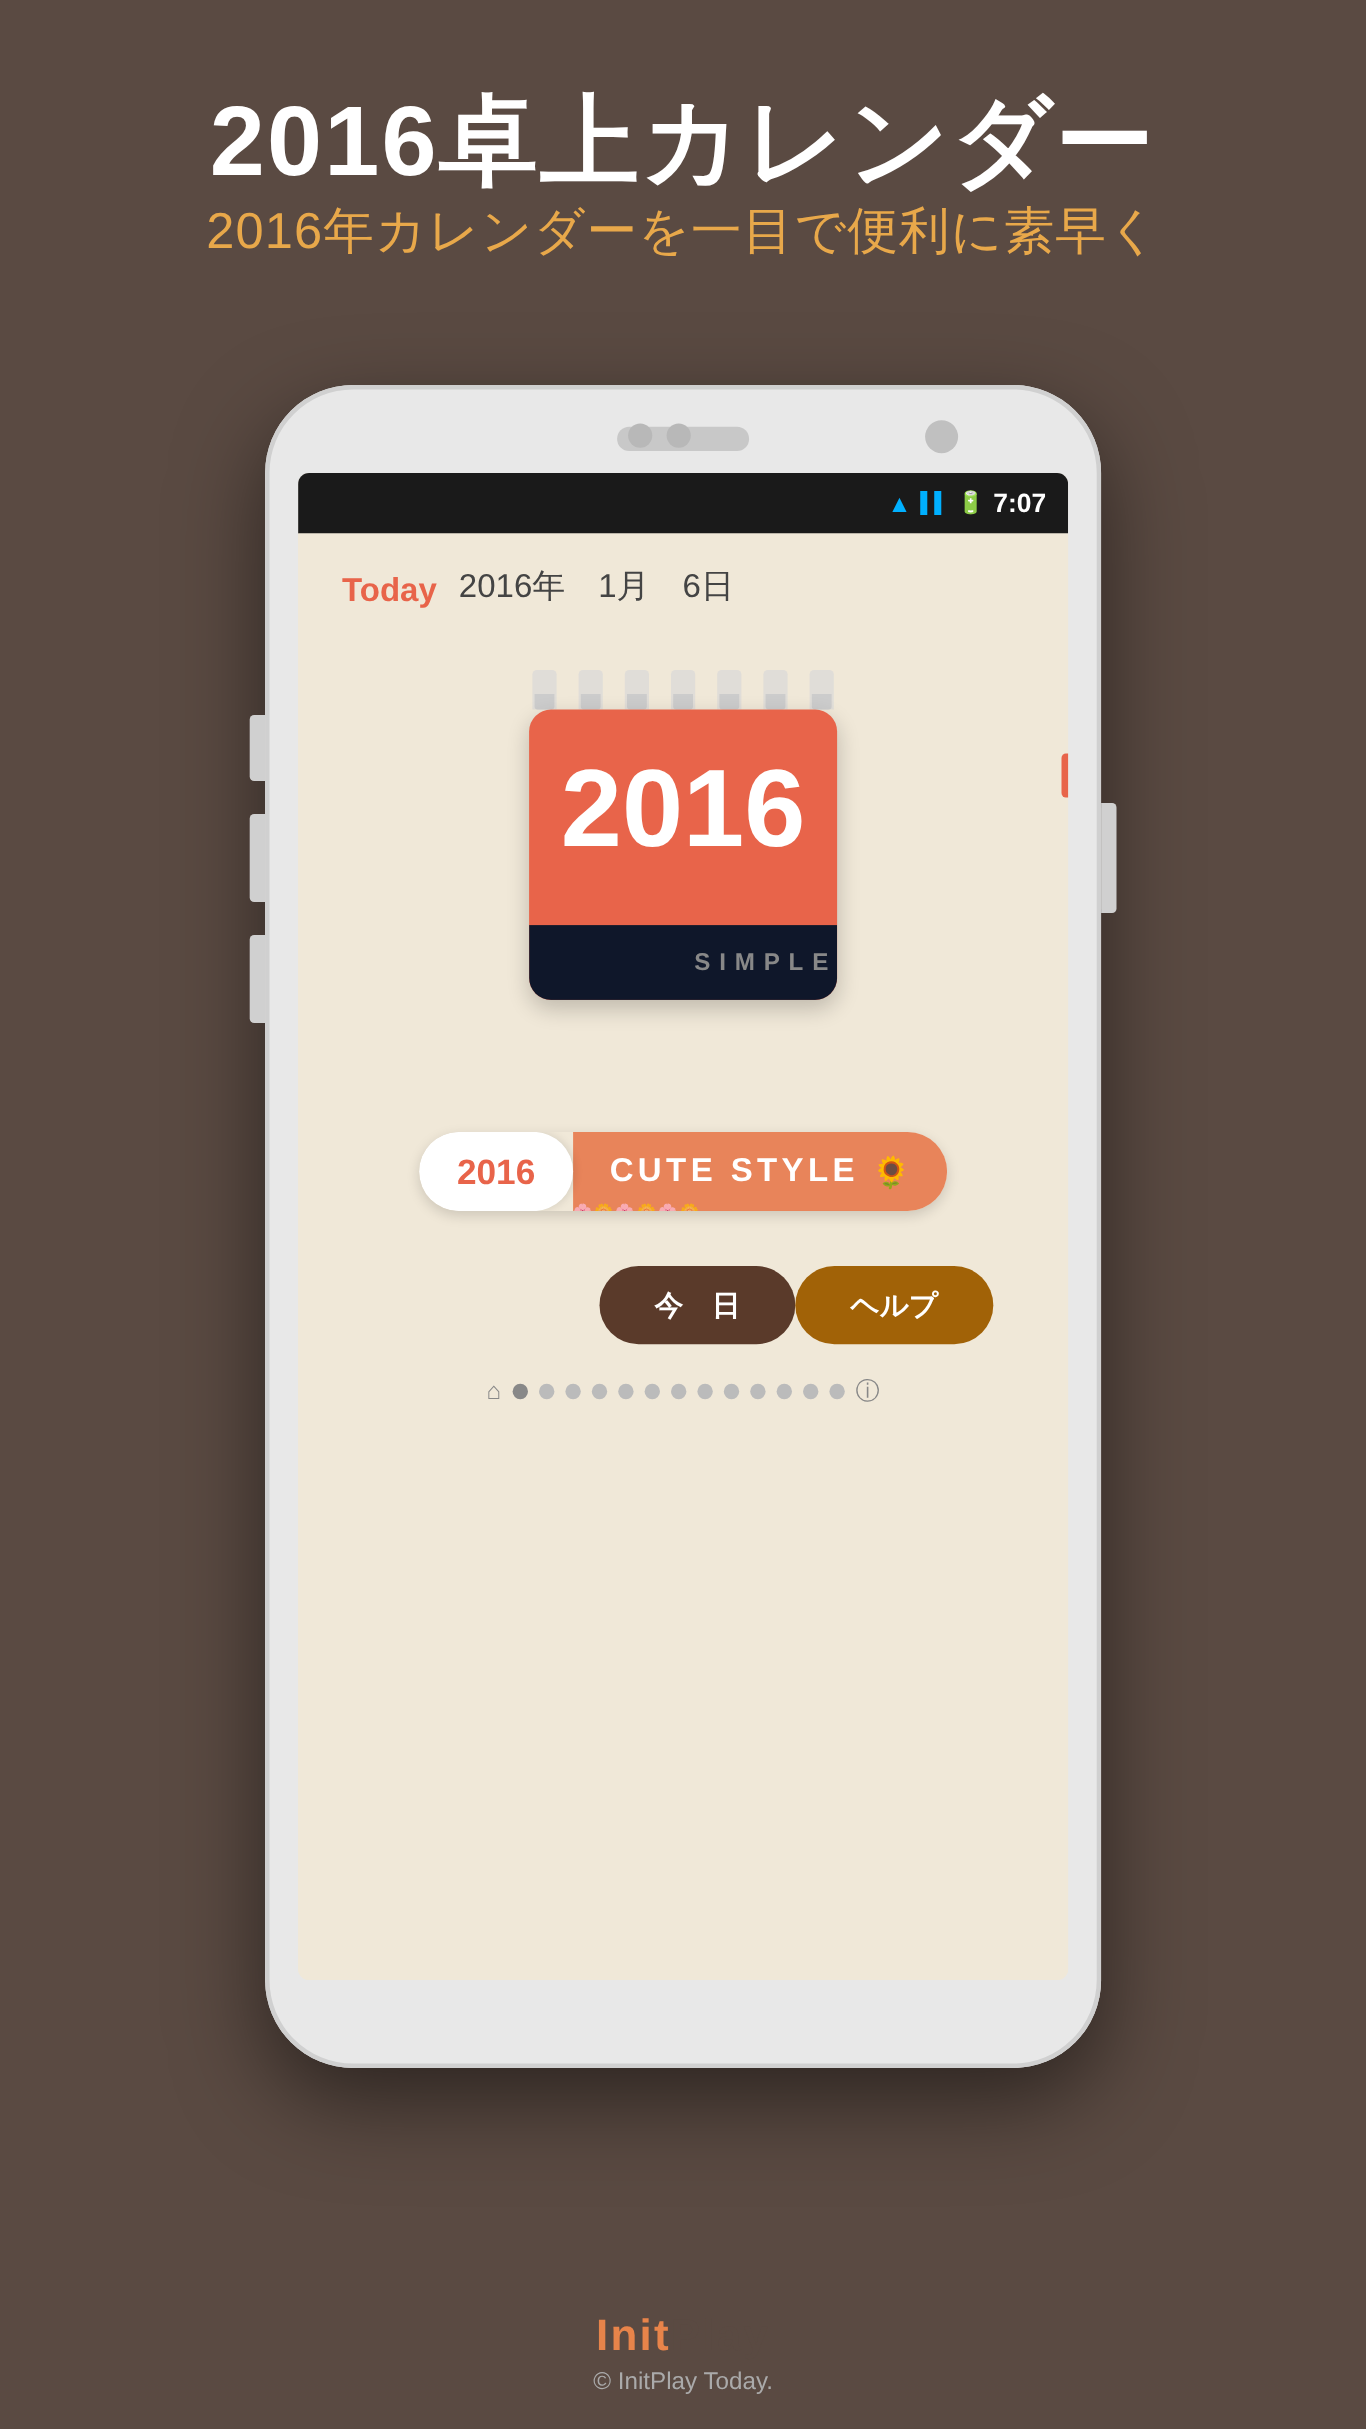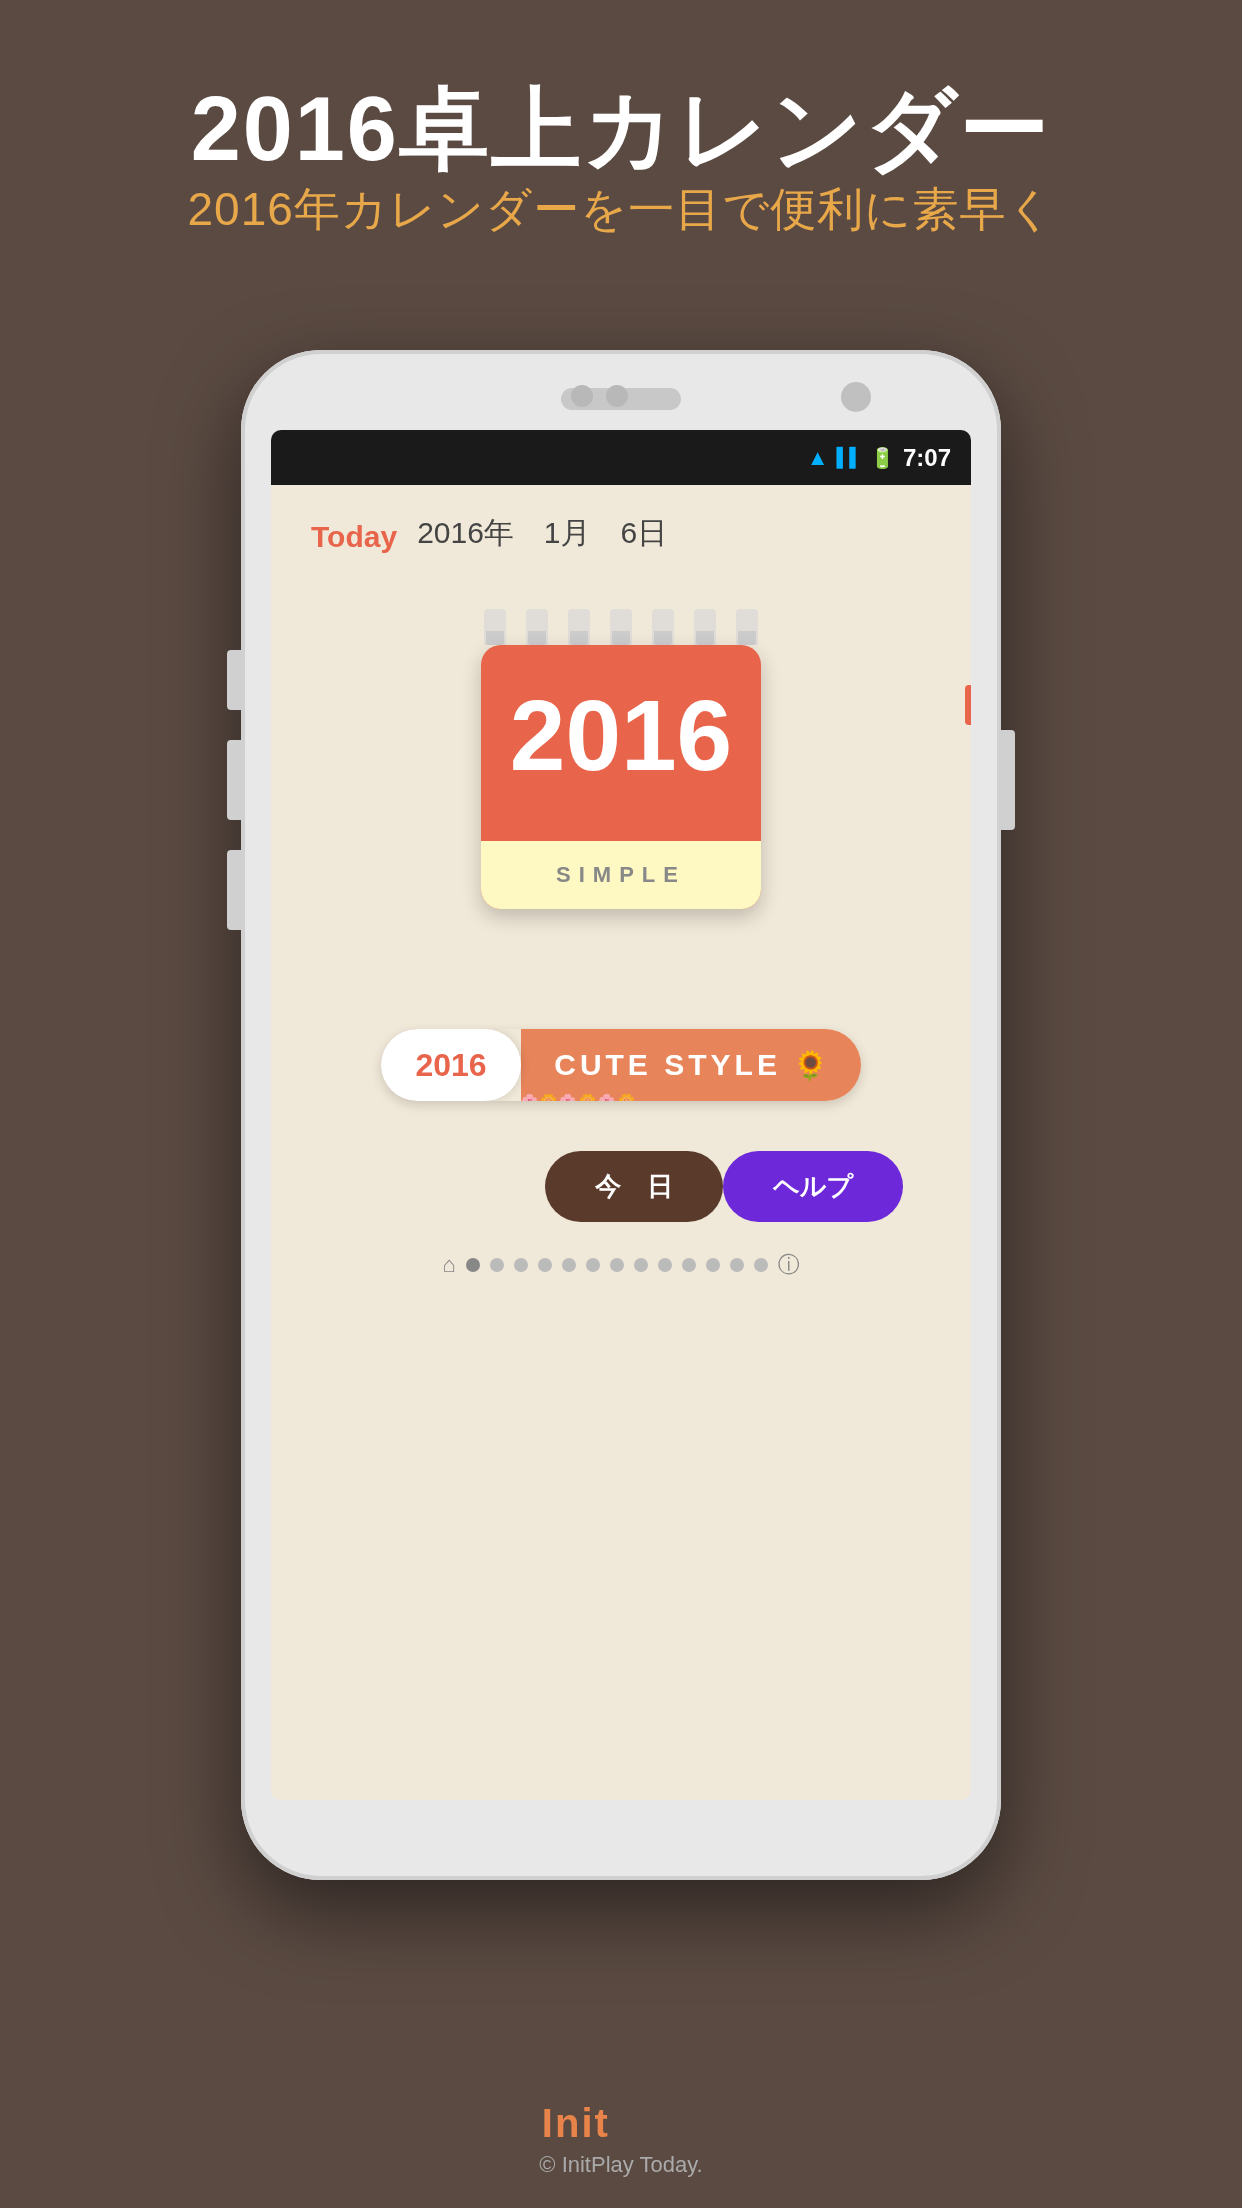--- a/index.html
+++ b/index.html
@@ -290,24 +290,24 @@
       text-align: center;
       line-height: 1;
       padding-top: 40px;
     }
 
     .calendar-footer {
       position: absolute;
       bottom: 0;
       left: 0; right: 0;
       height: 68px;
-      background: #fef9c3;
-      display: flex;
-      align-items: center;
-      justify-content: center;
+      background: #0f172a;
+      display: flex;
+      align-items: center;
+      justify-content: flex-end;
     }
 
     .calendar-word {
       color: #888;
       font-size: 22px;
       font-weight: bold;
       letter-spacing: 8px;
     }
 
     
@@ -393,21 +393,21 @@
       color: white;
       border: none;
       border-radius: 40px;
       padding: 18px 50px;
       font-size: 26px;
       font-weight: bold;
       cursor: pointer;
     }
 
     .btn-help {
-      background: #6d28d9;
+      background: #a16207;
       color: white;
       border: none;
       border-radius: 40px;
       padding: 18px 50px;
       font-size: 26px;
       font-weight: bold;
       cursor: pointer;
     }
 
     

